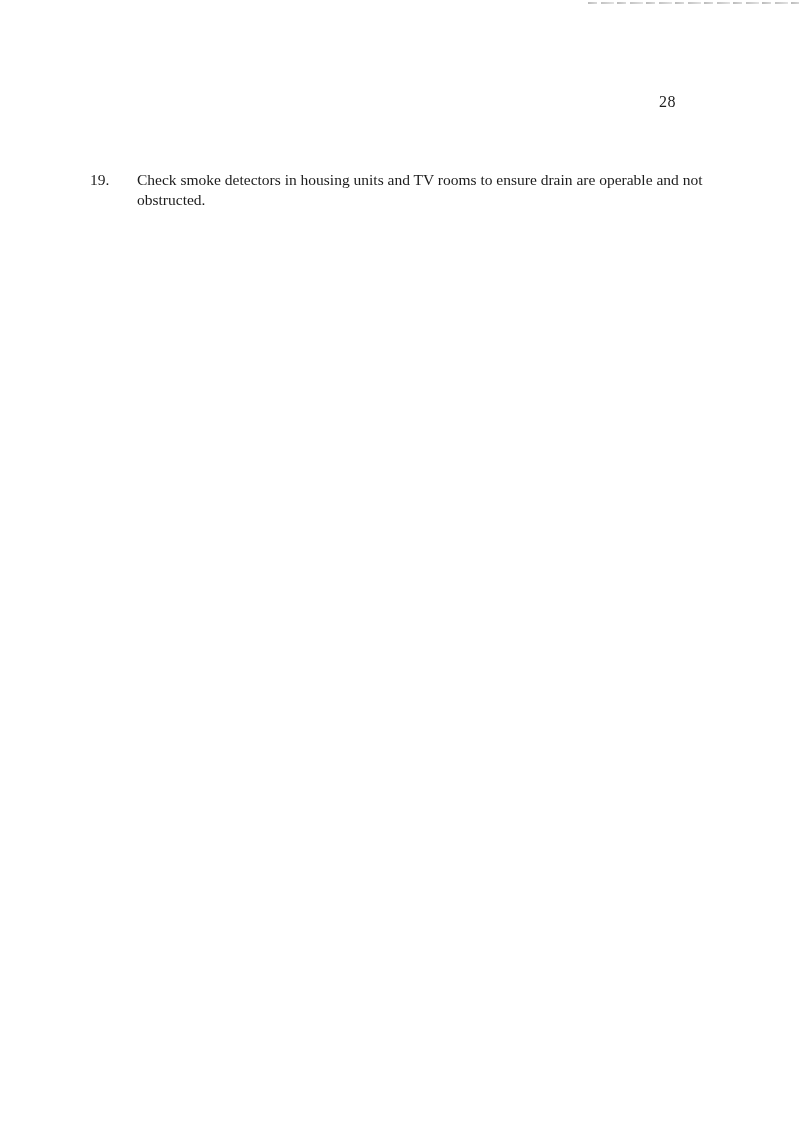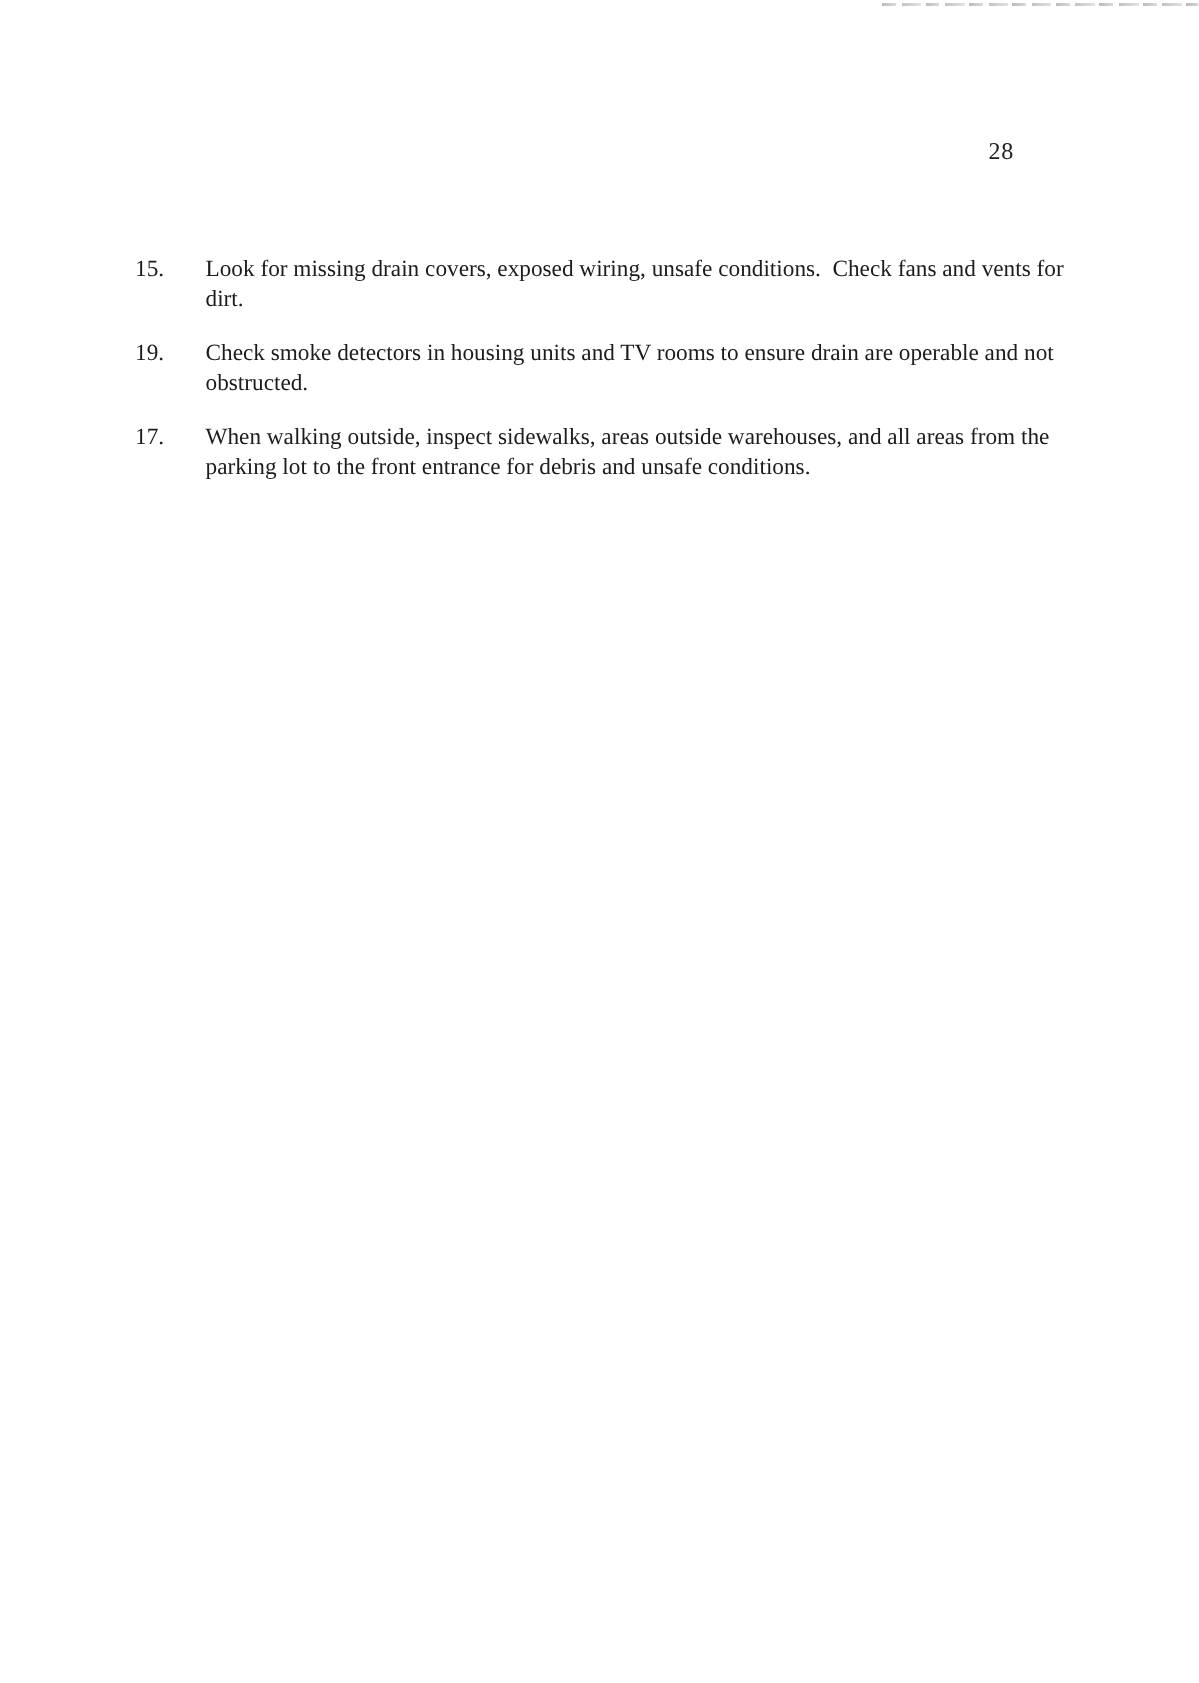--- a/index.html
+++ b/index.html
@@ -59,24 +59,16 @@
 </style>
 </head>
 <body>
 
 <div class="scan-line"></div>
 
 <div class="page-number">28</div>
 
 <div class="list">
   <div class="list-item">
-    <span class="item-number">15.</span>
-    <span class="item-text">Look for missing drain covers, exposed wiring, unsafe conditions.  Check fans and vents for dirt.</span>
-  </div>
-  <div class="list-item">
     <span class="item-number">19.</span>
     <span class="item-text">Check smoke detectors in housing units and TV rooms to ensure drain are operable and not obstructed.</span>
-  </div>
-  <div class="list-item">
-    <span class="item-number">17.</span>
-    <span class="item-text">When walking outside, inspect sidewalks, areas outside warehouses, and all areas from the parking lot to the front entrance for debris and unsafe conditions.</span>
   </div>
 </div>
 
 </body></html>

